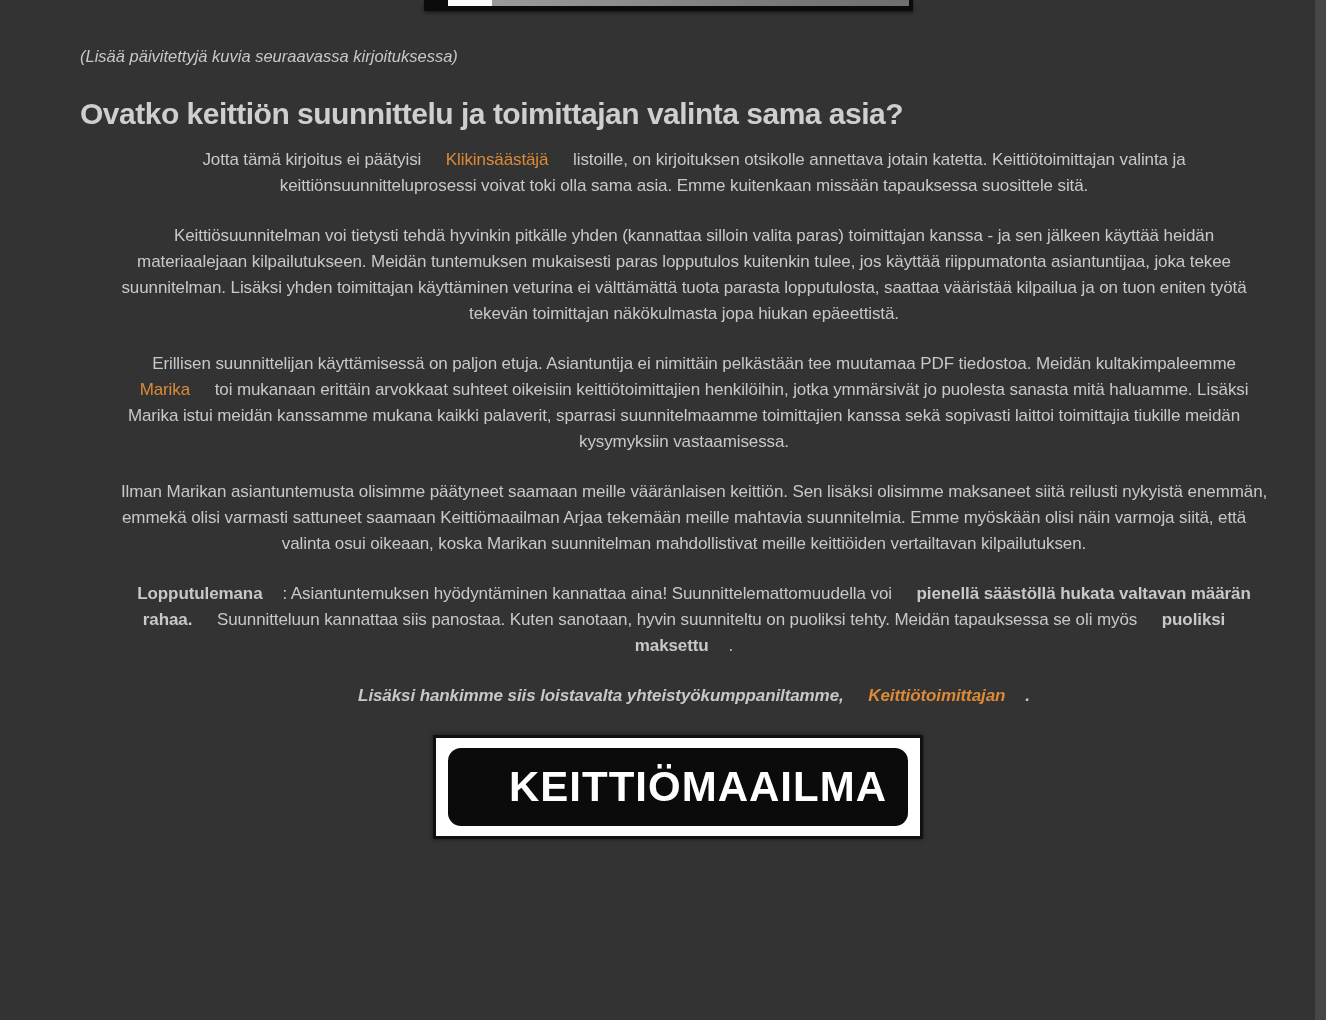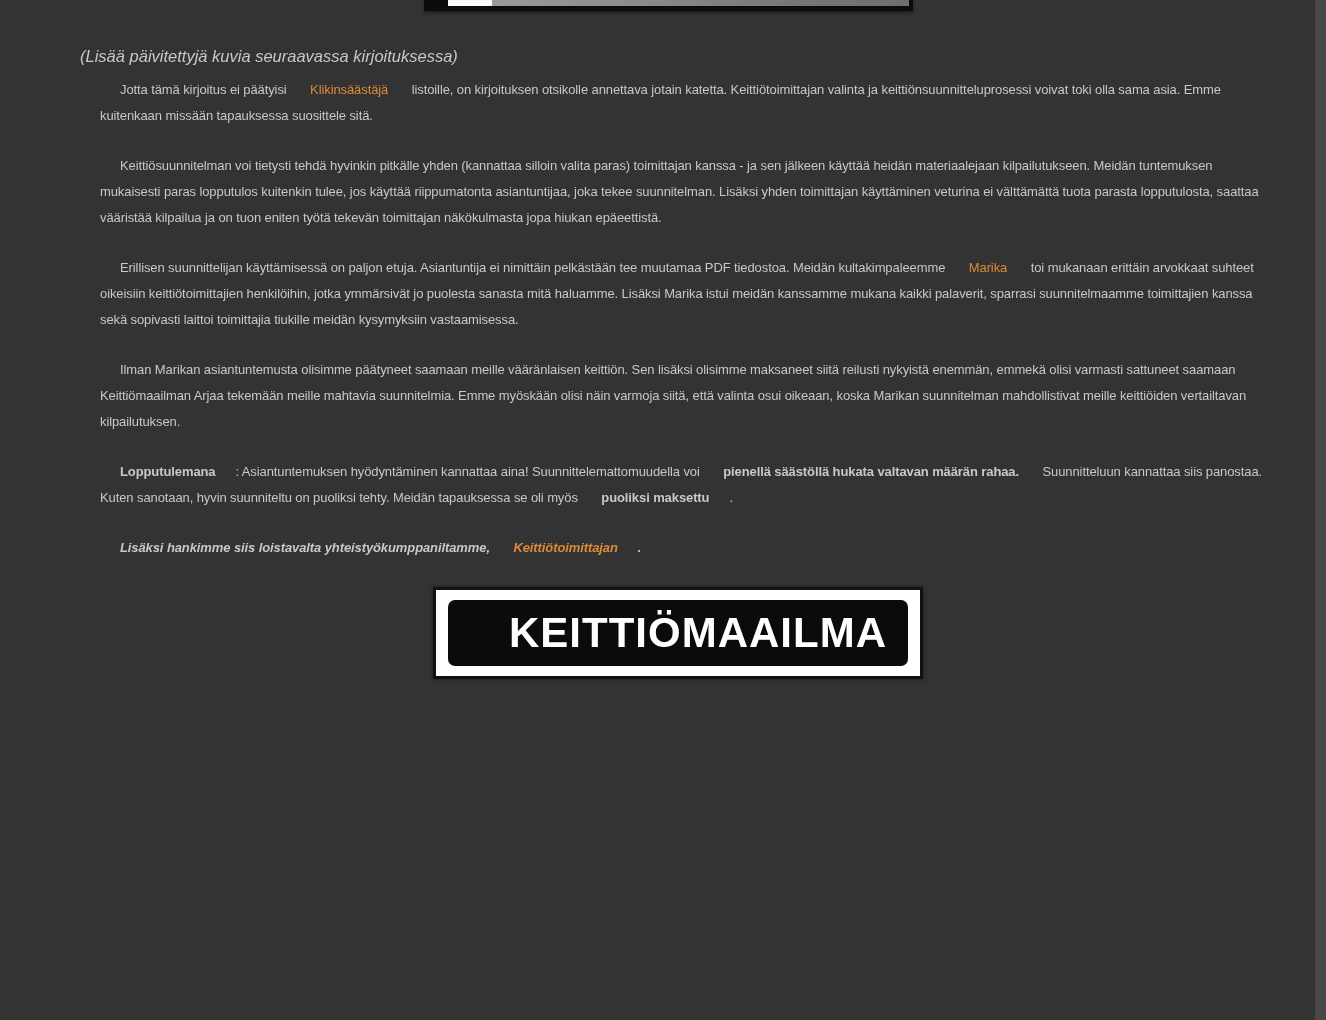--- a/index.html
+++ b/index.html
@@ -49,48 +49,49 @@
   }
   .heading{
     margin:28px 48px 0 40px;
     font-size:30px;
     line-height:34px;
     font-weight:bold;
     letter-spacing:-0.5px;
     color:var(--heading);
   }
   .para{
-    margin:8px 48px 24px 40px;
-    font-size:13px;
+    margin:16px 48px 24px 40px;
+    font-size:17px;
     line-height:26px;
     letter-spacing:-0.1px;
     color:var(--text);
+    text-align:center;
   }
   .para.italic{font-style:italic;}
   .para.bold-italic{font-style:italic;font-weight:bold;}
   .seg-bold{font-weight:bold;}
   .seg-link{color:var(--accent);cursor:pointer;}
   
   .logo-wrap{
     display:flex;
     justify-content:center;
     margin-top:26px;
   }
   .logo-frame{
     background:#ffffff;
     border:3px solid #111111;
     padding:10px 12px;
     box-shadow:0 0 4px rgba(0,0,0,0.5);
     cursor:pointer;
   }
   .logo-black{
     width:460px;
-    height:66px;
+    height:78px;
     background:#0b0b0b;
-    border-radius:7px;
+    border-radius:13px;
     display:flex;
     align-items:center;
     justify-content:center;
   }
   .logo-text{
     color:#ffffff;
     font-weight:bold;
     font-size:42px;
     letter-spacing:1px;
     white-space:nowrap;
@@ -111,20 +112,21 @@
 
   <div class="top-image">
     <div class="top-image-inner">
       <div class="strip-white"></div>
       <div class="strip-gray"></div>
     </div>
   </div>
 
   <p class="note">(Lisää päivitettyjä kuvia seuraavassa kirjoituksessa)</p>
 
+  <h1 class="heading">Ovatko keittiön suunnittelu ja toimittajan valinta sama asia?</h1>
 
   <div id="paragraphs">
       <p class="para normal"><span>Jotta tämä kirjoitus ei päätyisi </span><span class="seg-link">Klikinsäästäjä</span><span> listoille, on kirjoituksen otsikolle annettava jotain katetta. Keittiötoimittajan valinta ja keittiönsuunnitteluprosessi voivat toki olla sama asia. Emme kuitenkaan missään tapauksessa suosittele sitä.</span></p>
       <p class="para normal"><span>Keittiösuunnitelman voi tietysti tehdä hyvinkin pitkälle yhden (kannattaa silloin valita paras) toimittajan kanssa - ja sen jälkeen käyttää heidän materiaalejaan kilpailutukseen. Meidän tuntemuksen mukaisesti paras lopputulos kuitenkin tulee, jos käyttää riippumatonta asiantuntijaa, joka tekee suunnitelman. Lisäksi yhden toimittajan käyttäminen veturina ei välttämättä tuota parasta lopputulosta, saattaa vääristää kilpailua ja on tuon eniten työtä tekevän toimittajan näkökulmasta jopa hiukan epäeettistä.</span></p>
       <p class="para normal"><span>Erillisen suunnittelijan käyttämisessä on paljon etuja. Asiantuntija ei nimittäin pelkästään tee muutamaa PDF tiedostoa. Meidän kultakimpaleemme </span><span class="seg-link">Marika</span><span> toi mukanaan erittäin arvokkaat suhteet oikeisiin keittiötoimittajien henkilöihin, jotka ymmärsivät jo puolesta sanasta mitä haluamme. Lisäksi Marika istui meidän kanssamme mukana kaikki palaverit, sparrasi suunnitelmaamme toimittajien kanssa sekä sopivasti laittoi toimittajia tiukille meidän kysymyksiin vastaamisessa.</span></p>
       <p class="para normal"><span>Ilman Marikan asiantuntemusta olisimme päätyneet saamaan meille vääränlaisen keittiön. Sen lisäksi olisimme maksaneet siitä reilusti nykyistä enemmän, emmekä olisi varmasti sattuneet saamaan Keittiömaailman Arjaa tekemään meille mahtavia suunnitelmia.  Emme myöskään olisi näin varmoja siitä, että valinta osui oikeaan, koska Marikan suunnitelman mahdollistivat meille keittiöiden vertailtavan kilpailutuksen.</span></p>
       <p class="para normal"><span class="seg-bold">Lopputulemana</span><span>: Asiantuntemuksen hyödyntäminen kannattaa aina! Suunnittelemattomuudella voi </span><span class="seg-bold">pienellä säästöllä hukata valtavan määrän rahaa.</span><span> Suunnitteluun kannattaa siis panostaa. Kuten sanotaan, hyvin suunniteltu on puoliksi tehty. Meidän tapauksessa se oli myös </span><span class="seg-bold">puoliksi maksettu</span><span>.</span></p>
       <p class="para bold-italic"><span>Lisäksi hankimme siis loistavalta yhteistyökumppaniltamme, </span><span class="seg-link">Keittiötoimittajan</span><span>.</span></p>
     </div>
 

